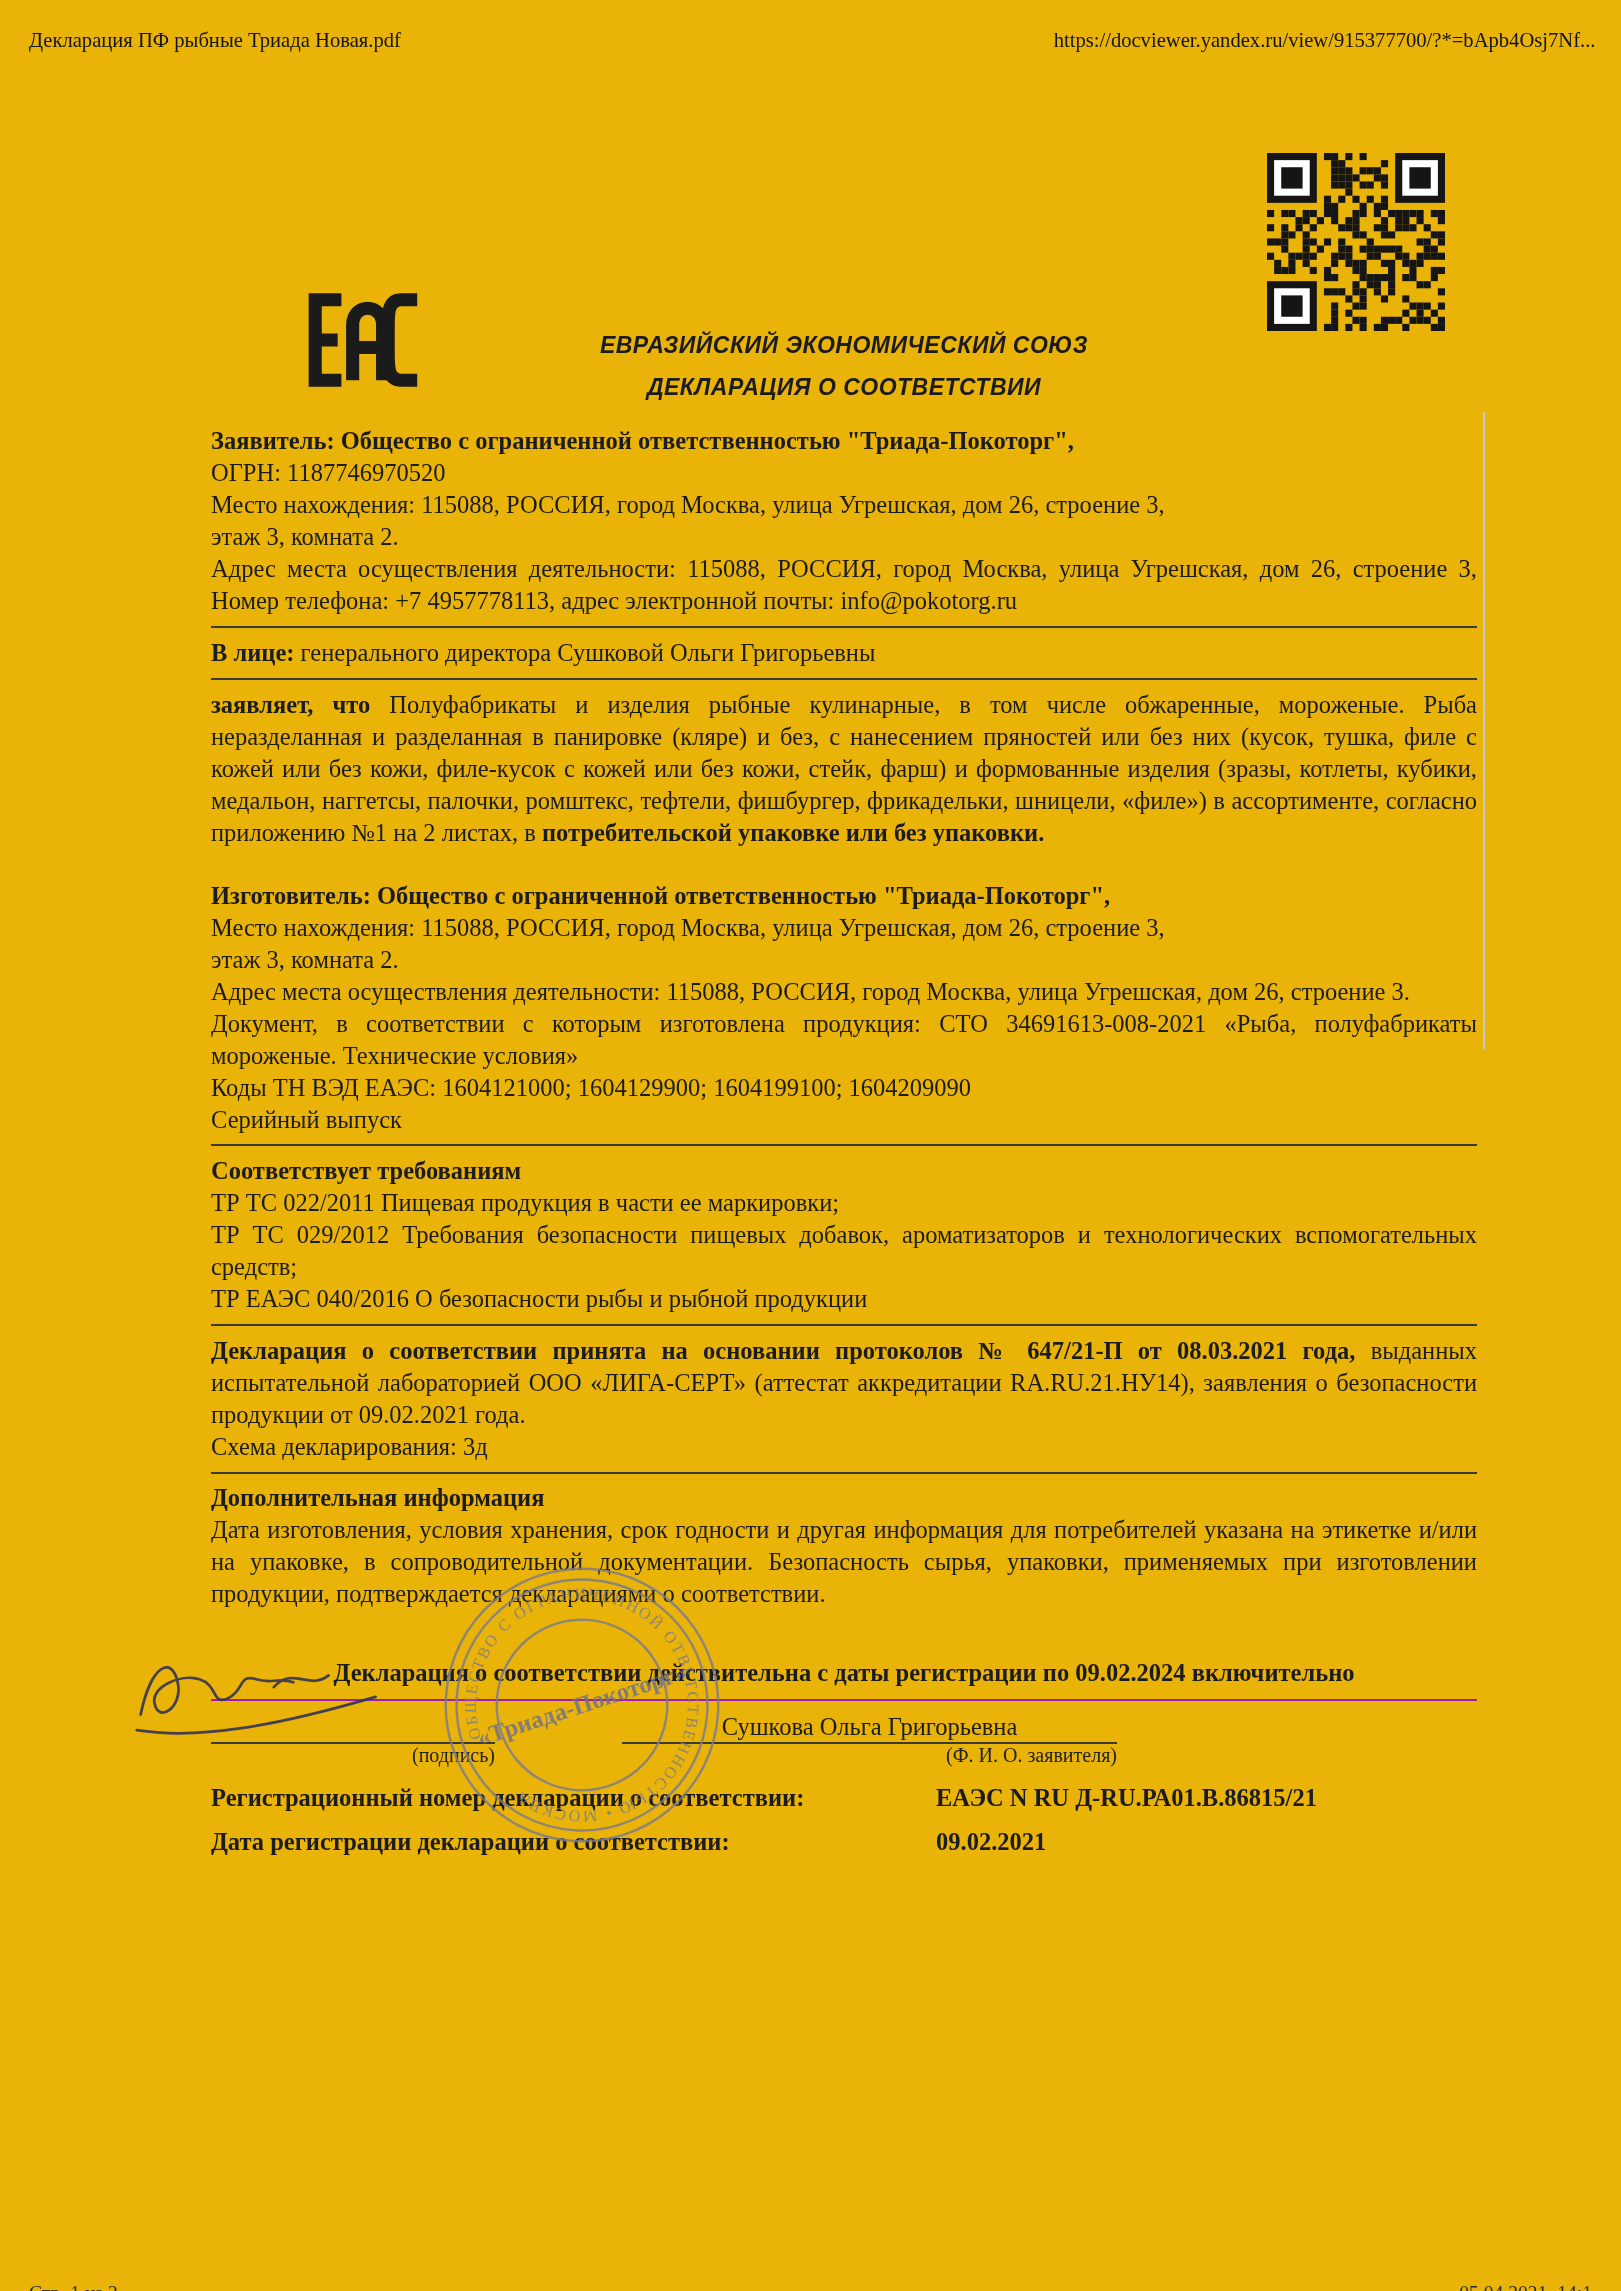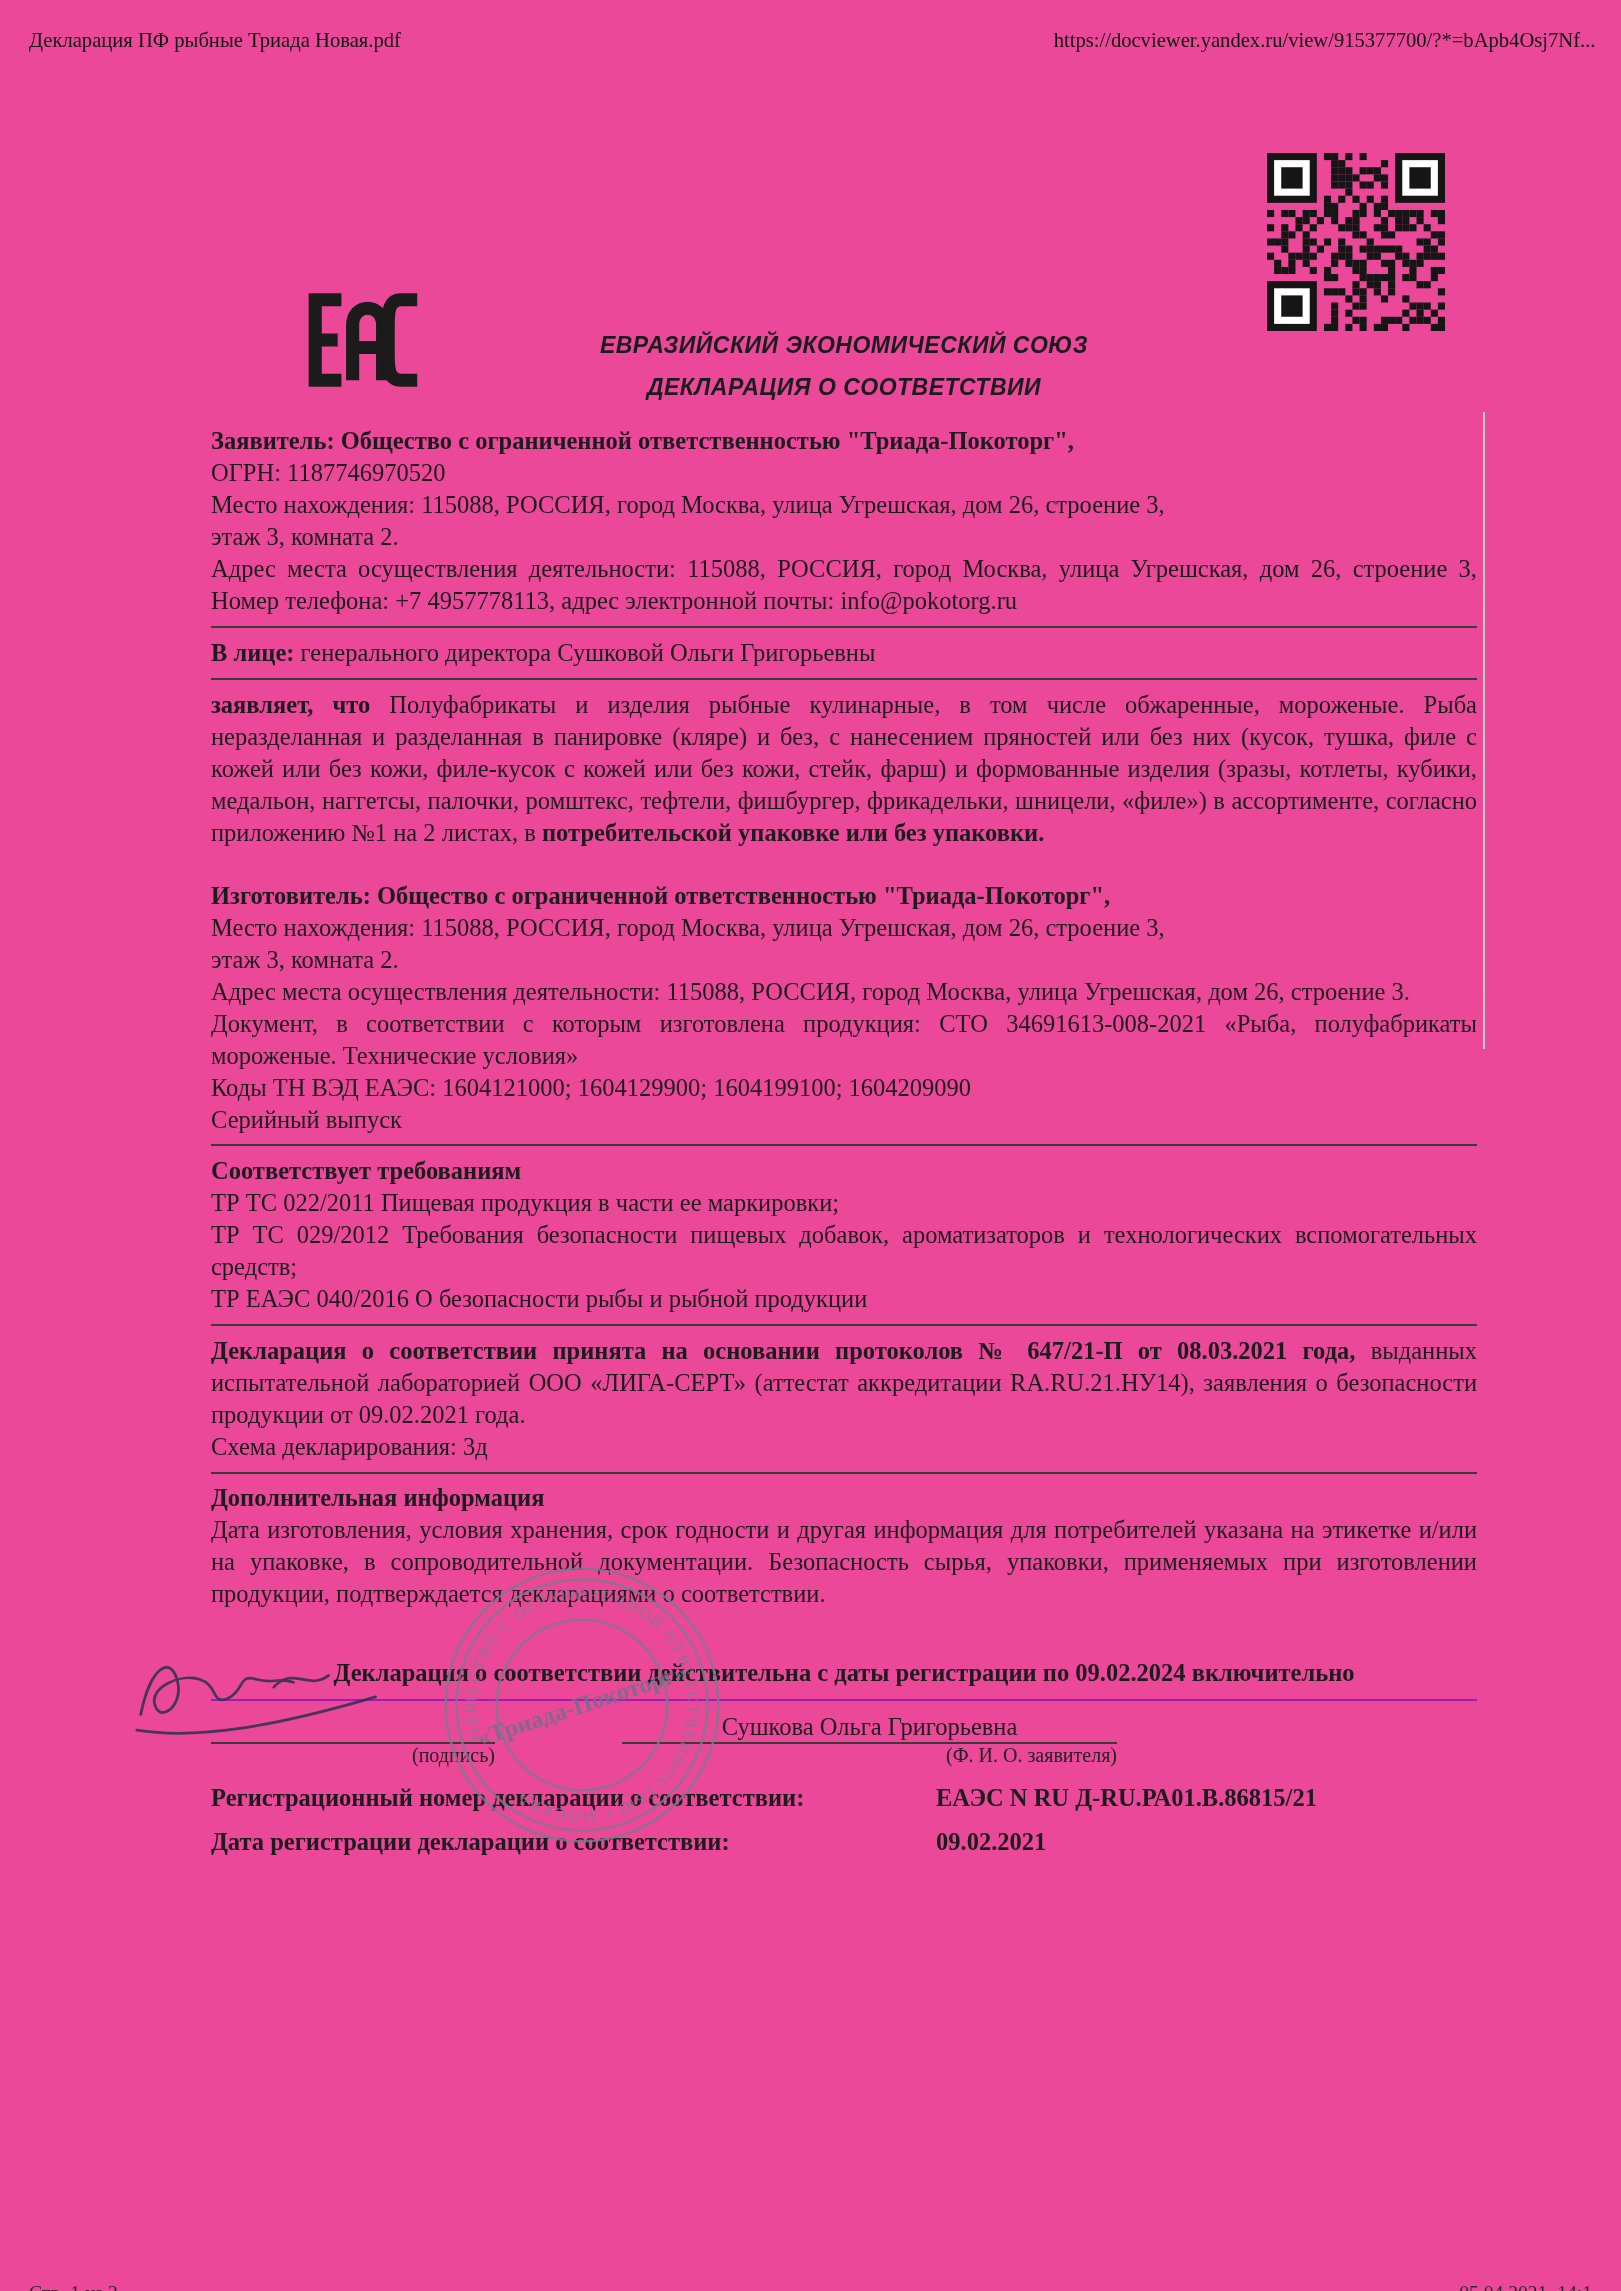--- a/index.html
+++ b/index.html
@@ -4,21 +4,21 @@
 <style>
   * { margin:0; padding:0; box-sizing:border-box; }
   html,body { width:1621px; height:2292px; }
   body {
     background:#ffffff;
     font-family:"Liberation Serif","DejaVu Serif",serif;
     color:#1c1c1e;
     position:relative;
     overflow:hidden;
   }
-  .page { position:absolute; inset:0; background:#ec4899; overflow:hidden; }
+  .page { position:absolute; inset:0; background:#eab308; overflow:hidden; }
 
   .print-header {
     position:absolute; top:29px; left:29px; right:25.5px;
     display:flex; justify-content:space-between;
     font-size:20.6px; color:#141414; white-space:nowrap;
   }
   .print-footer {
     position:absolute; bottom:-11.8px; left:29px; right:29px;
     display:flex; justify-content:space-between;
     font-size:19.6px; color:#2a2a2a;

